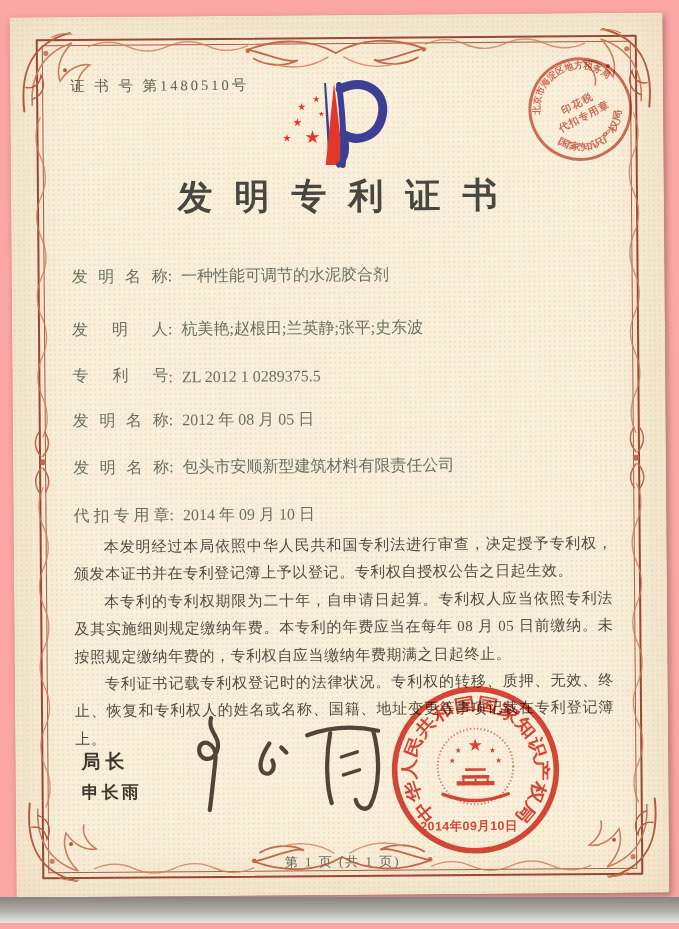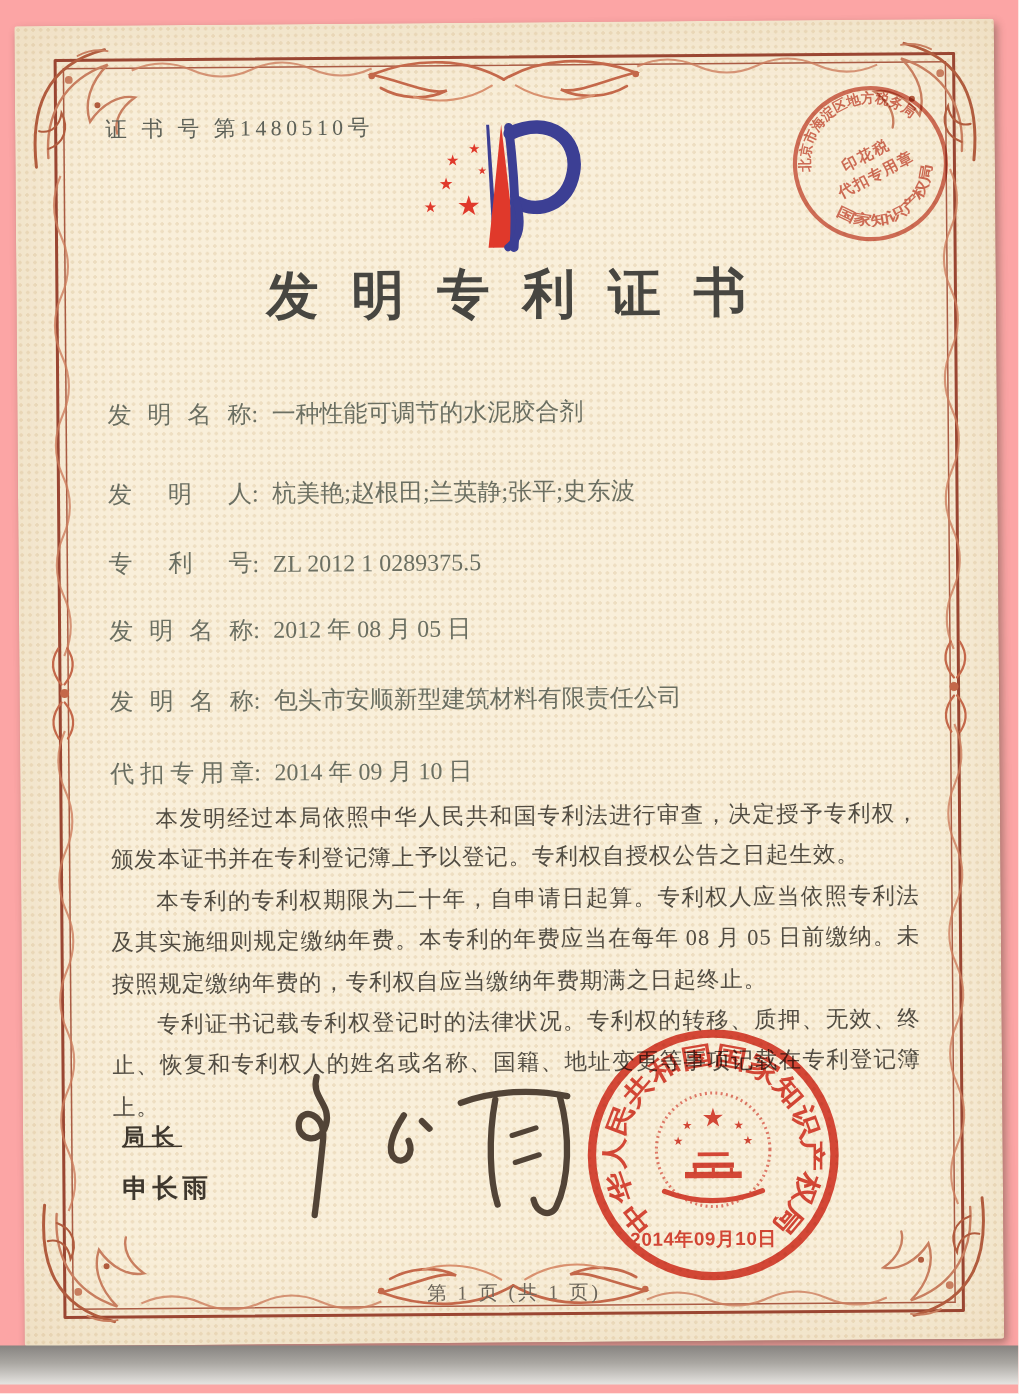--- a/index.html
+++ b/index.html
@@ -26,23 +26,23 @@
          padding-left:22px;box-sizing:border-box;}
   .row{position:absolute;left:60px;right:36px;font-size:16px;color:#6b6f62;
        white-space:nowrap;}
   .row .lbl{display:inline-block;width:96px;text-align:justify;text-align-last:justify;
             vertical-align:bottom;font-family:Liberation Serif, serif;}
   .row .cln{margin-right:9px;}
   .r1{top:250px}.r2{top:303px}.r3{top:349px}.r4{top:394px}.r5{top:441px}.r6{top:489px}
   .paras{position:absolute;left:60px;right:54px;top:517px;color:#524d43;
          font-size:15px;line-height:27.4px;letter-spacing:.6px;text-align:justify;}
   .paras p{margin:0;text-indent:2em;}
-  .sign-title{position:absolute;left:66px;top:732px;font-size:15px;font-weight:700;
+  .sign-title{position:absolute;left:66px;top:732px;font-size:19px;font-weight:700;
               color:#3f382e;letter-spacing:5px;
-              font-family:"Liberation Sans","DejaVu Sans",sans-serif;text-decoration:underline;}
+              font-family:"Liberation Sans","DejaVu Sans",sans-serif;}
   .sign-name{position:absolute;left:66px;top:764px;font-size:17px;font-weight:700;
              color:#3f382e;letter-spacing:3px;
              font-family:Liberation Mono, monospace;}
   .sig{position:absolute;left:158px;top:690px;z-index:4;}
   .seal-main{position:absolute;left:374px;top:670px;z-index:5;opacity:.9;
              mix-blend-mode:multiply;}
   .seal-tax{position:absolute;left:512px;top:38px;z-index:5;opacity:.8;
             transform:rotate(-27deg);mix-blend-mode:multiply;}
   .footer{position:absolute;left:0;right:0;top:838px;text-align:center;font-size:13px;
           color:#6b655a;letter-spacing:2px;}

